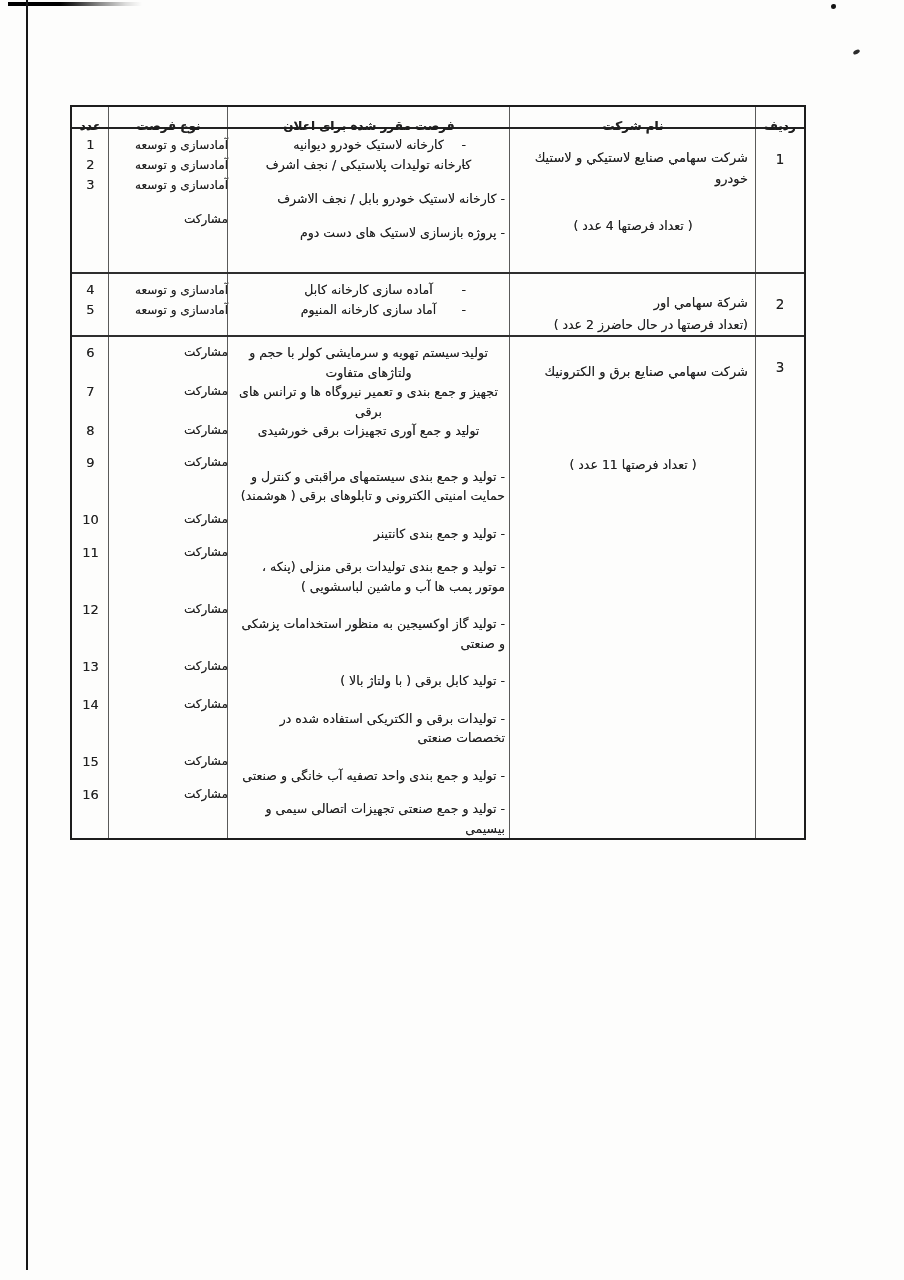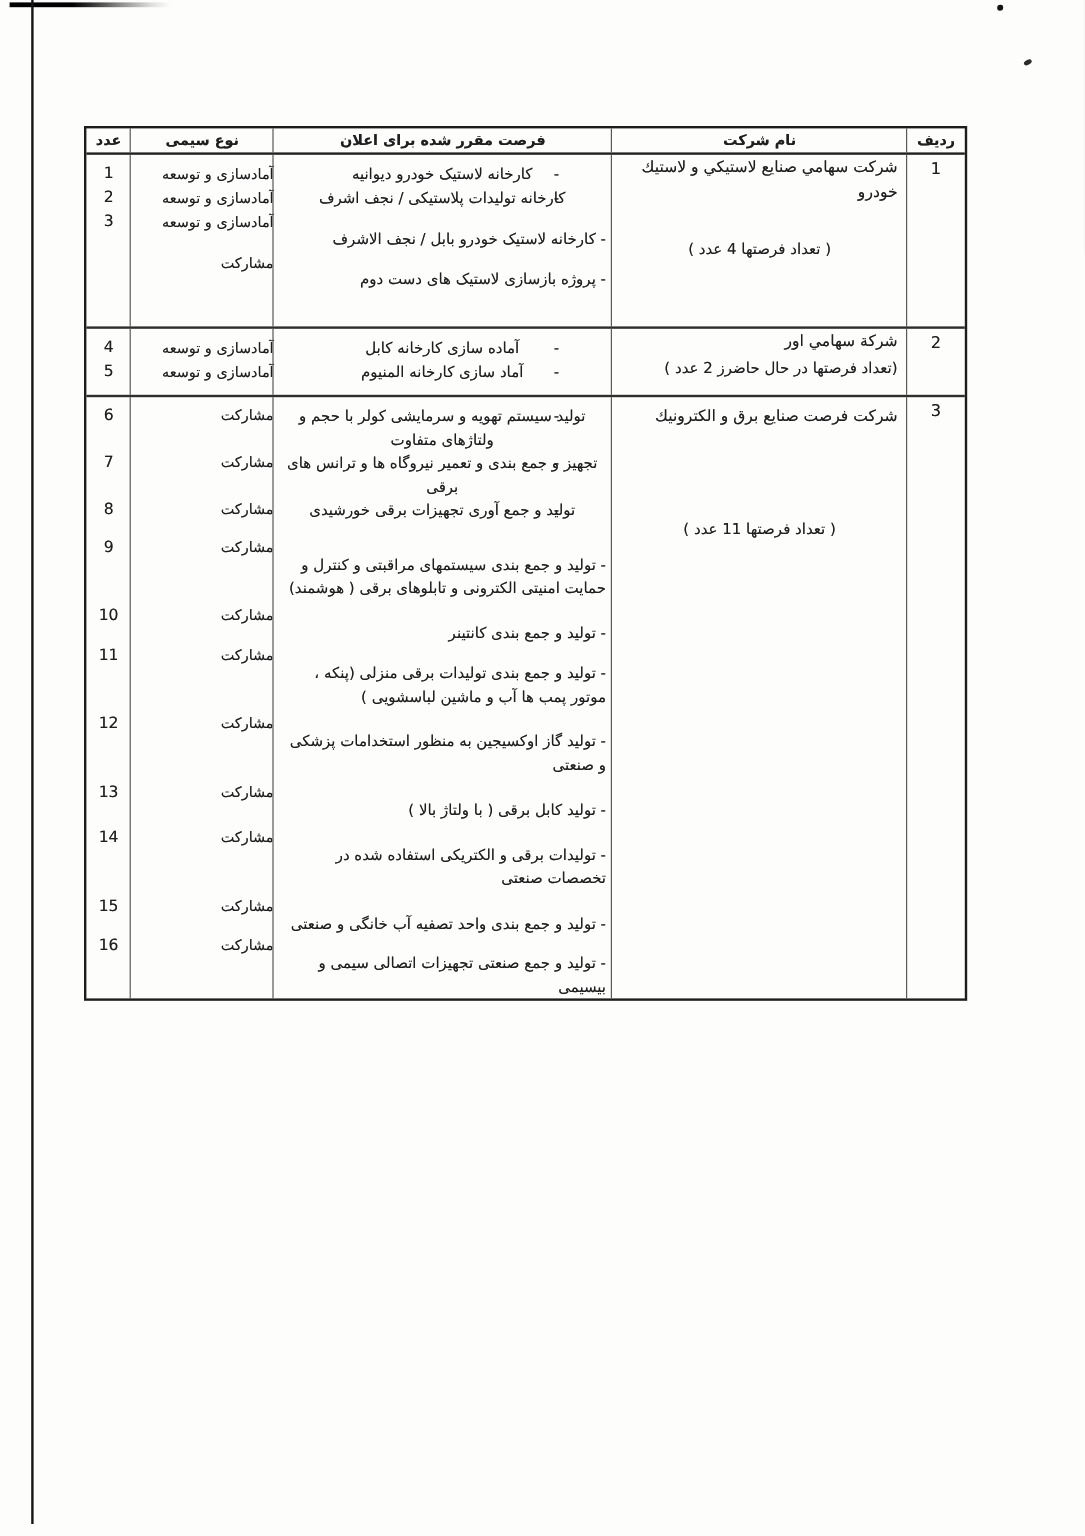--- a/index.html
+++ b/index.html
@@ -11,21 +11,21 @@
              background:linear-gradient(to right,#000 0 52px,#2a2a2a 66px,rgba(0,0,0,.45) 92px,rgba(0,0,0,.12) 118px,transparent 134px);}
   .speck1{position:absolute;left:831px;top:4px;width:5px;height:5px;background:#141414;border-radius:50% 40% 55% 45%;}
   .speck2{position:absolute;left:853px;top:50px;width:7px;height:4px;background:#2c2c2c;border-radius:50%;transform:rotate(-28deg);}
   
   .table{position:absolute;left:70px;top:105px;width:736px;direction:rtl;
          border:2px solid #1d1d1d;box-sizing:border-box;background:#fdfdfc;}
   .trow,.thead{position:relative;display:flex;box-sizing:border-box;}
   .thead{height:22px;border-bottom:2px solid #222;align-items:center;font-weight:700;font-size:12px;}
   .trow{border-top:2px solid #2e2e2e;}
   .trow.first{border-top:none;}
-  .c{box-sizing:border-box;flex:0 0 auto;}
+  .c{box-sizing:border-box;flex:0 0 auto;margin-top:18px;}
   .w-radif{width:48px;} .w-comp{width:246px;} .w-opp{width:282px;} .w-type{width:119px;} .w-num{width:37px;}
   .th{text-align:center;}
   .dv{position:absolute;top:0;bottom:0;width:1px;background:#5a5a5a;}
   .d1{right:48px;} .d2{right:294px;} .d3{right:576px;} .d4{right:695px;}
   .radif-cell{padding-top:4px;text-align:center;font-size:13.5px;}
   .comp-cell{font-size:13px;line-height:21px;}
   .comp-name{text-align:right;padding:0 8px 0 6px;}
   .comp-note{font-size:12.5px;}
   .note-center{text-align:center;}
   .note-right{text-align:right;padding:0 8px 0 4px;}
@@ -58,21 +58,21 @@
   <div class="table txt">
 
     <div class="thead">
       <i class="dv d1"></i>
       <i class="dv d2"></i>
       <i class="dv d3"></i>
       <i class="dv d4"></i>
       <div class="c w-radif th">ردیف</div>
       <div class="c w-comp th">نام شركت</div>
       <div class="c w-opp th">فرصت مقرر شده برای اعلان</div>
-      <div class="c w-type th">نوع سیمی</div>
+      <div class="c w-type th">نوع فرصت</div>
       <div class="c w-num th">عدد</div>
     </div>
 
     <div class="trow first r1 r1-row">
       <i class="dv d1"></i>
       <i class="dv d2"></i>
       <i class="dv d3"></i>
       <i class="dv d4"></i>
       <div class="c w-radif radif-cell">1</div>
       <div class="c w-comp comp-cell">
@@ -127,21 +127,21 @@
       </div>
     </div>
 
     <div class="trow r3 r3-row">
       <i class="dv d1"></i>
       <i class="dv d2"></i>
       <i class="dv d3"></i>
       <i class="dv d4"></i>
       <div class="c w-radif radif-cell">3</div>
       <div class="c w-comp comp-cell">
-        <div class="comp-name">شركت فرصت صنایع برق و الكترونیك</div>
+        <div class="comp-name">شركت سهامي صنایع برق و الكترونیك</div>
         <div class="comp-note note-center">( تعداد فرصتها 11 عدد )</div>
       </div>
       <div class="opps">
         <div class="item">
           <div class="o indent"><span class="dash">-</span><span>تولید سیستم تهویه و سرمایشی كولر با حجم و ولتاژهای متفاوت</span></div>
           <div class="t">مشاركت</div>
           <div class="n">6</div>
         </div>
         <div class="item">
           <div class="o indent"><span class="dash">-</span><span>تجهیز و جمع بندی و تعمیر نیروگاه ها و ترانس های برقی</span></div>

